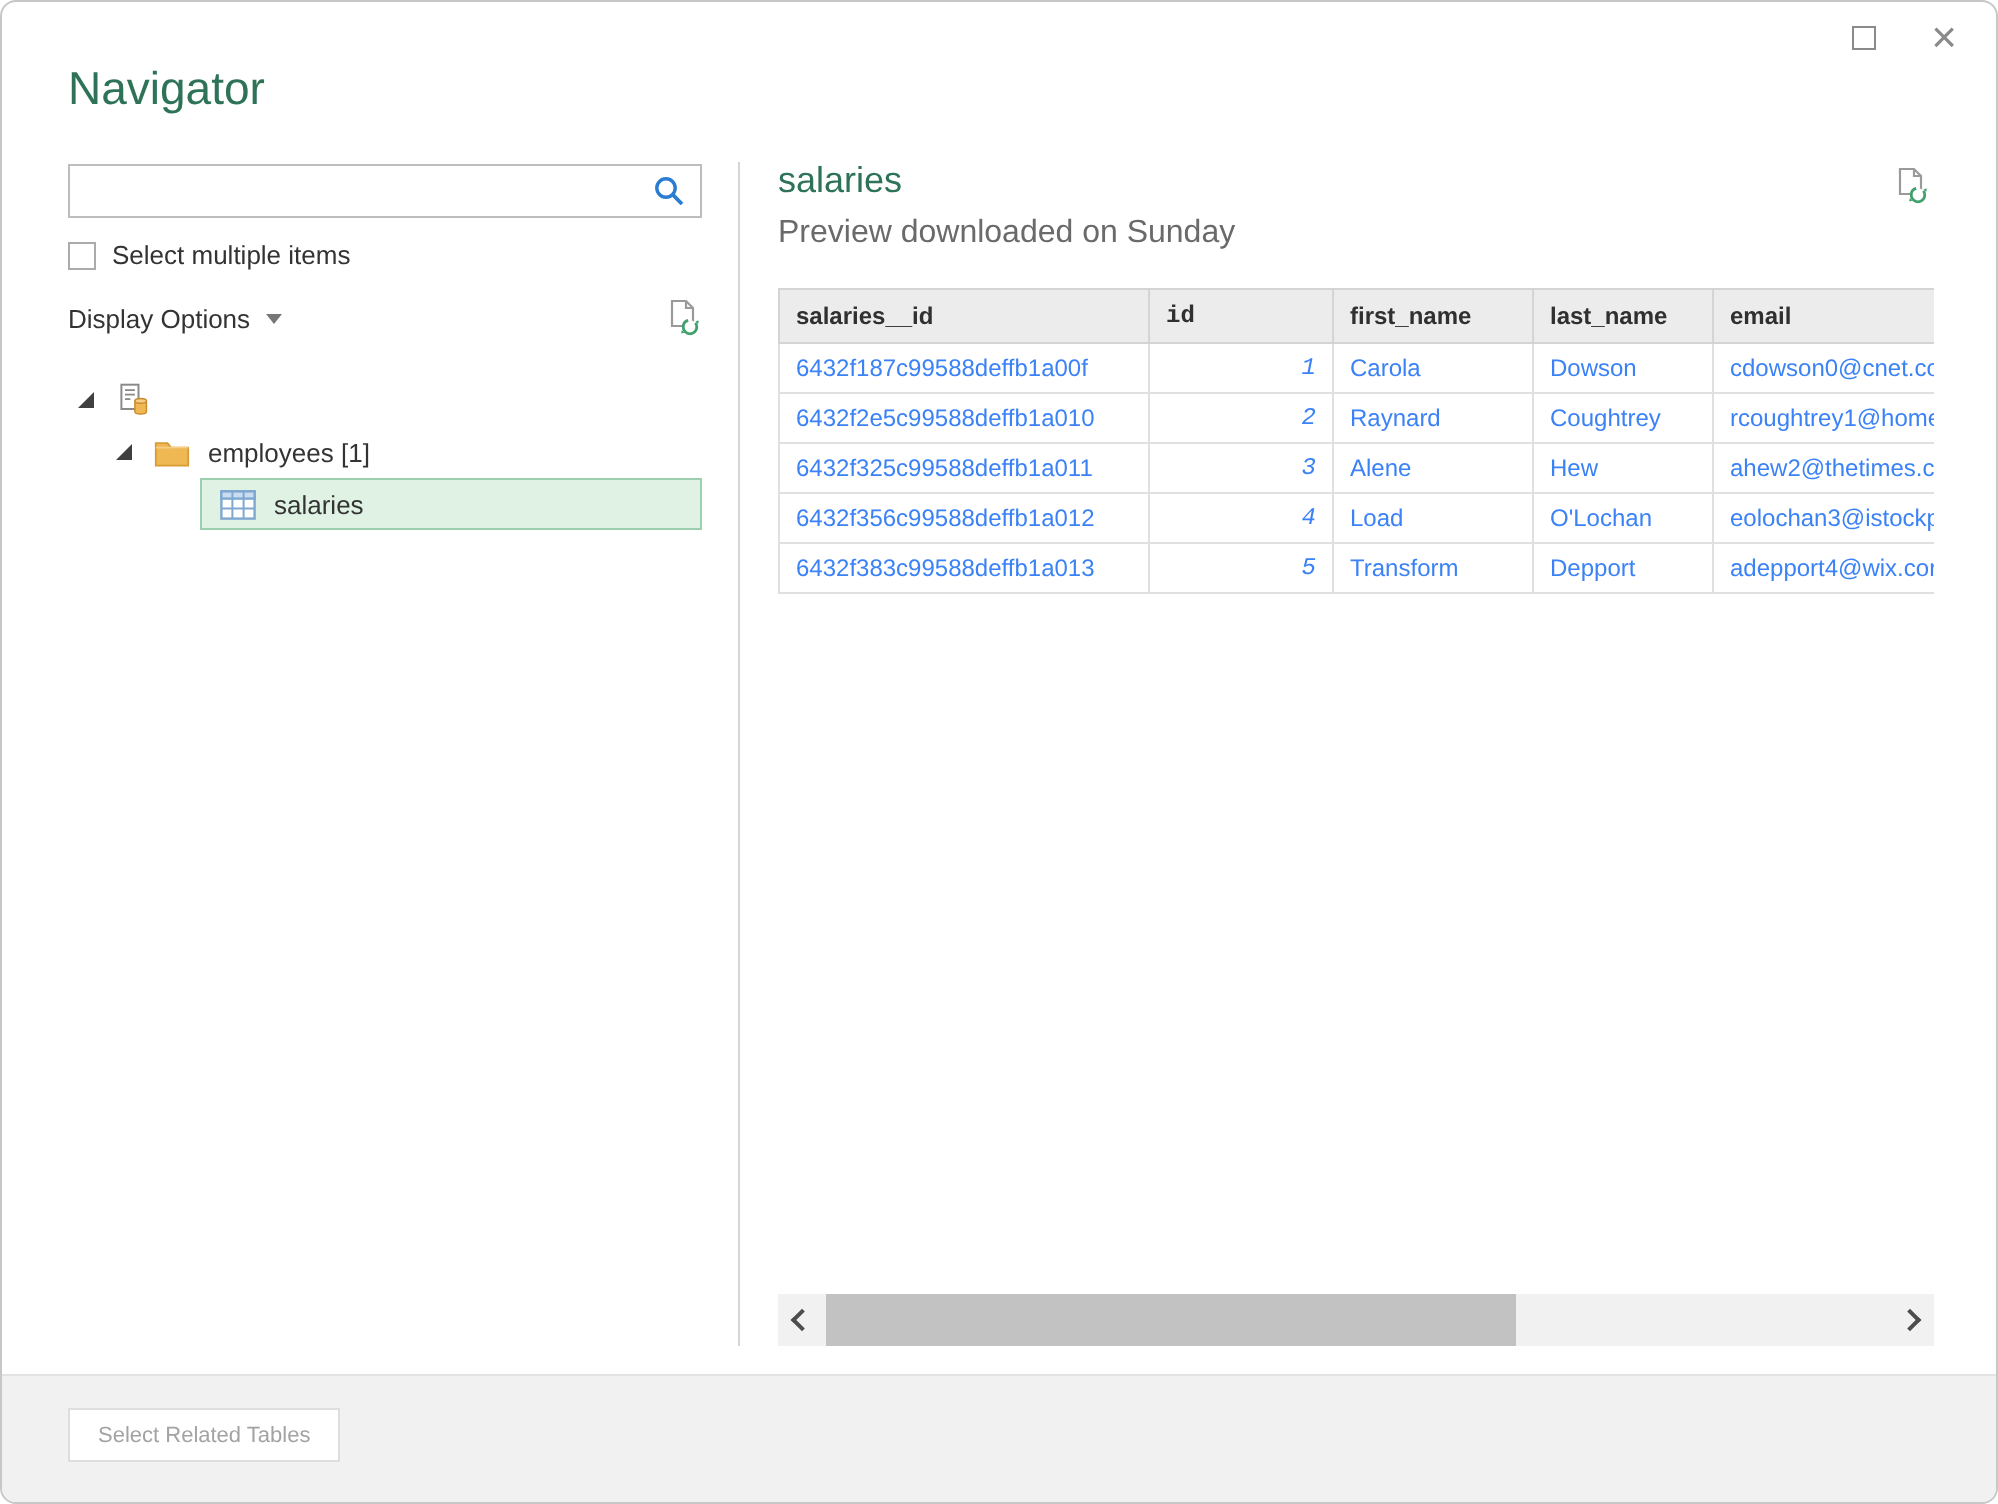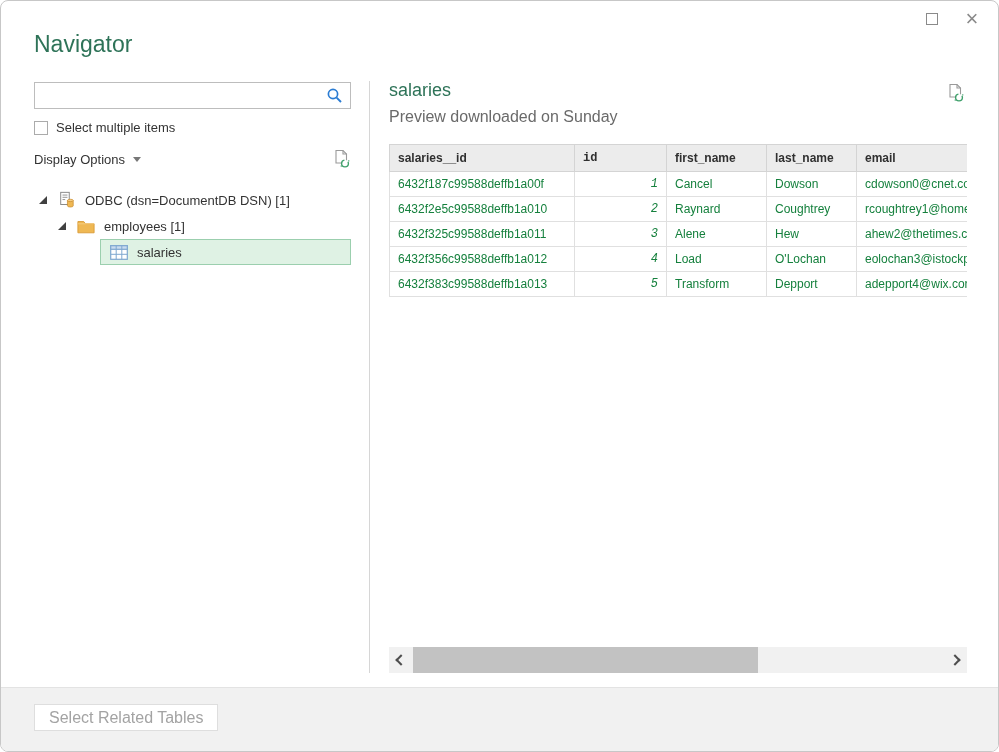--- a/index.html
+++ b/index.html
@@ -43,40 +43,40 @@
   .v-divider{position:absolute;left:368px;top:80px;width:1px;height:592px;background:#d6d6d6;}
   
   .preview-title{position:absolute;left:388px;top:79px;font-size:18px;font-weight:300;color:var(--title-green);}
   .preview-sub{position:absolute;left:388px;top:107px;font-size:16px;color:#6a6a6a;}
   .preview-refresh{position:absolute;top:82px;right:33px;cursor:pointer;}
   .table-wrap{position:absolute;left:388px;top:143px;width:578px;overflow:hidden;}
   table.preview{border-collapse:collapse;table-layout:fixed;width:760px;background:#fff;}
   table.preview th,table.preview td{border:1px solid #e0e0e0;font-size:12px;padding:0 8px;
     white-space:nowrap;overflow:hidden;text-align:left;}
   table.preview th{height:27px;background:var(--header-bg);color:#303030;font-weight:bold;border-color:#d4d4d4;}
-  table.preview td{height:25px;color:#15803d;}
+  table.preview td{height:25px;color:#3b82f6;}
   table.preview tr{border-color:#e0e0e0;}
   table.preview{border:1px solid #c9c9c9;}
   table.preview th:nth-child(1),table.preview td:nth-child(1){width:185px;}
   table.preview th:nth-child(2),table.preview td:nth-child(2){width:92px;font-family:Liberation Mono, monospace;}
   table.preview th:nth-child(3),table.preview td:nth-child(3){width:100px;}
   table.preview th:nth-child(4),table.preview td:nth-child(4){width:90px;}
   table.preview td.num{font-style:italic;text-align:right;}
   
   .h-scrollbar{position:absolute;left:388px;top:646px;width:578px;height:26px;background:#f1f1f1;
     display:flex;align-items:center;}
   .sb-arrow{width:24px;height:26px;display:flex;align-items:center;justify-content:center;cursor:pointer;}
   .chev{width:8px;height:8px;border-left:2px solid #4d4d4d;border-bottom:2px solid #4d4d4d;display:inline-block;}
   .chev.left{transform:rotate(45deg);}
   .chev.right{transform:rotate(225deg);}
   .sb-track{position:relative;flex:1;height:26px;}
   .sb-thumb{position:absolute;left:0;top:0;width:345px;height:26px;background:#c2c2c2;cursor:grab;}
   
   .footer{position:absolute;left:0;right:0;bottom:0;height:64px;background:#f1f1f1;border-top:1px solid #e3e3e3;}
-  .btn{height:27px;background:#fff;border:1px solid #ababab;font-size:16px;color:#333;cursor:pointer;padding:0 14px;}
+  .btn{height:27px;background:#fff;border:1px solid #ababab;font-size:11px;color:#333;cursor:pointer;padding:0 14px;}
   .btn-disabled{position:absolute;left:33px;top:16px;border-color:#dedede;color:#a3a3a3;cursor:default;}
   .footer-right{position:absolute;right:36px;top:16px;display:flex;align-items:center;}
   .btn-load{width:54px;color:var(--accent-green);padding:0;}
   .btn-load-drop{width:22px;padding:0;margin-left:2px;display:flex;align-items:center;justify-content:center;}
   .btn-load-drop .caret-down{border-top-color:#555;}
   .btn-transform{margin-left:16px;}
   .btn-cancel{margin-left:16px;width:66px;padding:0;}
 </style>
 </head>
 <body>
@@ -126,21 +126,20 @@
     <span class="tree-icon">
       <svg width="18" height="18" viewBox="0 0 20 20">
         <rect x="3" y="1.5" width="9.5" height="13.5" fill="#fff" stroke="#8a8a8a" stroke-width="1.1"></rect>
         <line x1="5" y1="4.5" x2="10.5" y2="4.5" stroke="#8a8a8a" stroke-width="1"></line>
         <line x1="5" y1="7" x2="10.5" y2="7" stroke="#8a8a8a" stroke-width="1"></line>
         <line x1="5" y1="9.5" x2="8" y2="9.5" stroke="#8a8a8a" stroke-width="1"></line>
         <path d="M10.5 10.5 v6 a3.2 1.3 0 0 0 6.4 0 v-6 z" fill="#EFB853" stroke="#C98A2B" stroke-width="0.8"></path>
         <ellipse cx="13.7" cy="10.5" rx="3.2" ry="1.3" fill="#F6CE85" stroke="#C98A2B" stroke-width="0.8"></ellipse>
       </svg>
     </span>
-    <span>ODBC (dsn=DocumentDB DSN) [1]</span>
   </div>
 
   <div class="tree-row row-emp">
     <span class="tri"></span>
     <span class="tree-icon">
       <svg width="18" height="15" viewBox="0 0 20 16">
         <path d="M1 2.5 h6.5 l2 2.5 h9.5 v10 h-18 z" fill="#EFB853" stroke="#D99B35" stroke-width="1"></path>
         <path d="M1 5 h18" stroke="#F6CE85" stroke-width="1"></path>
       </svg>
     </span>
@@ -181,21 +180,21 @@
             <th>id</th>
             <th>first_name</th>
             <th>last_name</th>
             <th>email</th>
           </tr>
         </thead>
         <tbody>
           <tr>
             <td>6432f187c99588deffb1a00f</td>
             <td class="num">1</td>
-            <td>Cancel</td>
+            <td>Carola</td>
             <td>Dowson</td>
             <td>cdowson0@cnet.co</td>
           </tr>
           <tr>
             <td>6432f2e5c99588deffb1a010</td>
             <td class="num">2</td>
             <td>Raynard</td>
             <td>Coughtrey</td>
             <td>rcoughtrey1@home</td>
           </tr>

